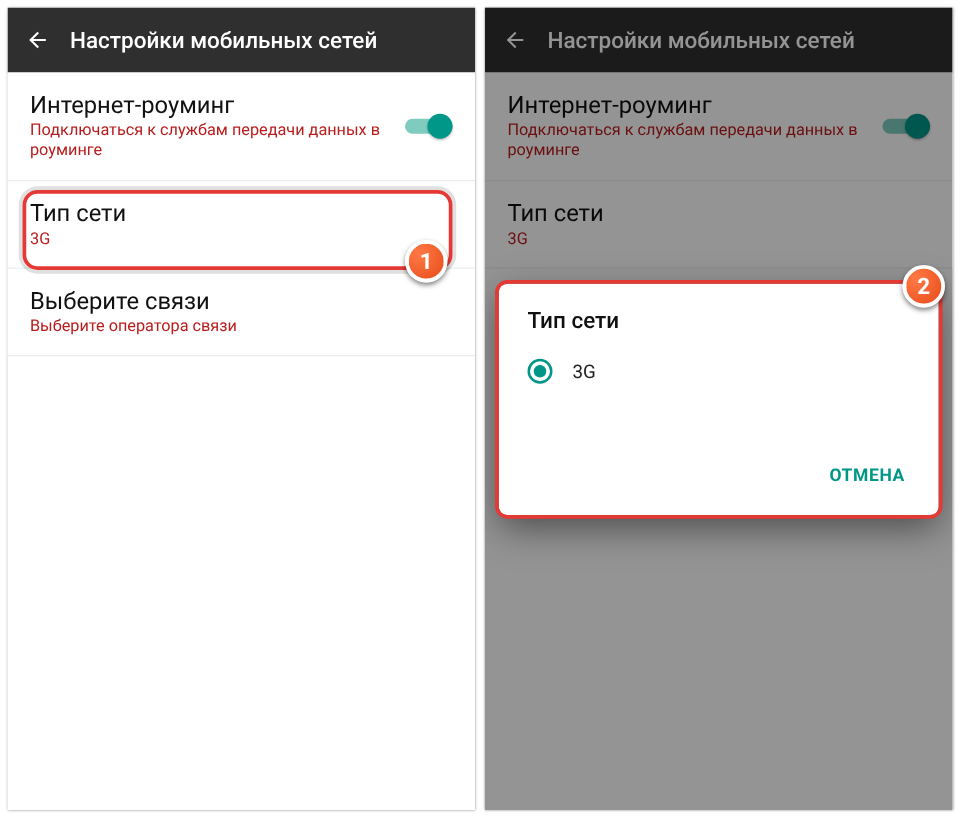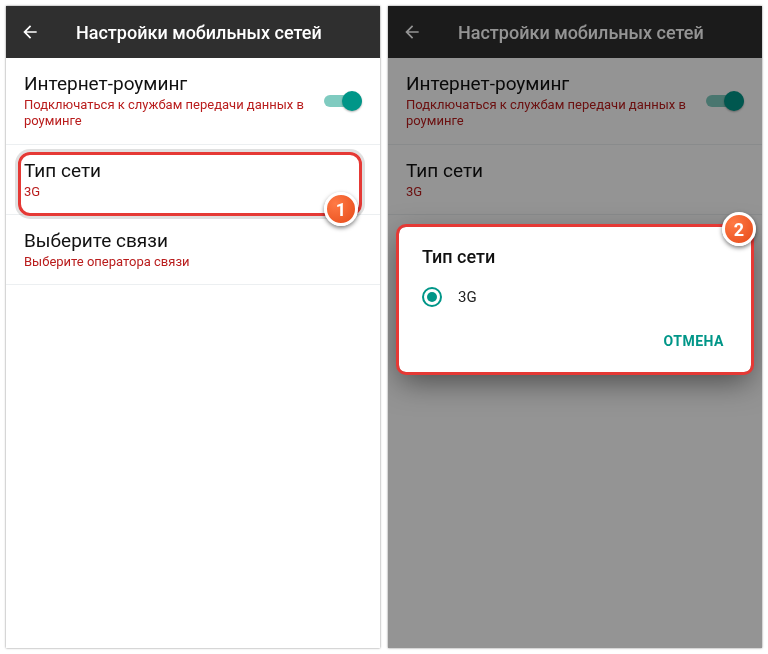--- a/index.html
+++ b/index.html
@@ -19,21 +19,21 @@
     box-shadow: 0 0 2px rgba(0,0,0,.5);
     overflow: hidden;
   }
   .appbar {
     background: #2f2f2f;
     color: #fff;
     height: 52px;
     display: flex;
     align-items: center;
     padding: 0 14px;
-    gap: 36px;
+    gap: 16px;
     font-size: 18px;
     font-weight: 500;
   }
   .appbar .back-icon { width:20px; height:20px; flex:0 0 auto; }
   .list { background:#fff; }
   .row {
     padding: 14px 18px;
     border-bottom: 1px solid #eceff1;
     display: flex;
     align-items: center;
@@ -89,21 +89,21 @@
     pointer-events:none;
   }
   .dialog-title { font-size:18px; font-weight:500; color:#111; padding:18px 22px 10px; }
   .radio-row { display:flex; align-items:center; gap:16px; padding:10px 22px; }
   .radio { width:20px; height:20px; border-radius:50%; position:relative; }
   .radio.on  { border:2px solid #009688; }
   .radio.on::after { content:""; position:absolute; inset:3px; border-radius:50%; background:#009688; }
   .radio.off { border:2px solid #9e9e9e; }
   .radio-label { font-size:15px; color:#222; }
   .dialog-actions { display:flex; justify-content:flex-end; padding:8px 16px 14px; }
-  .cancel-btn { color:#009688; font-weight:700; font-size:14px; padding:8px 10px; letter-spacing:.5px; }
+  .cancel-btn { color:#009688; font-weight:700; font-size:14px; padding:8px 10px; letter-spacing:.5px;margin-top:40px; }
 
 </style>
 </head>
 <body>
 
 <div class="screen">
   <div class="appbar">
     <span class="back-icon">
       <svg viewBox="0 0 24 24" width="20" height="20" fill="#fff">
           <path d="M20 11H7.83l5.59-5.59L12 4l-8 8 8 8 1.41-1.41L7.83 13H20z"></path>

